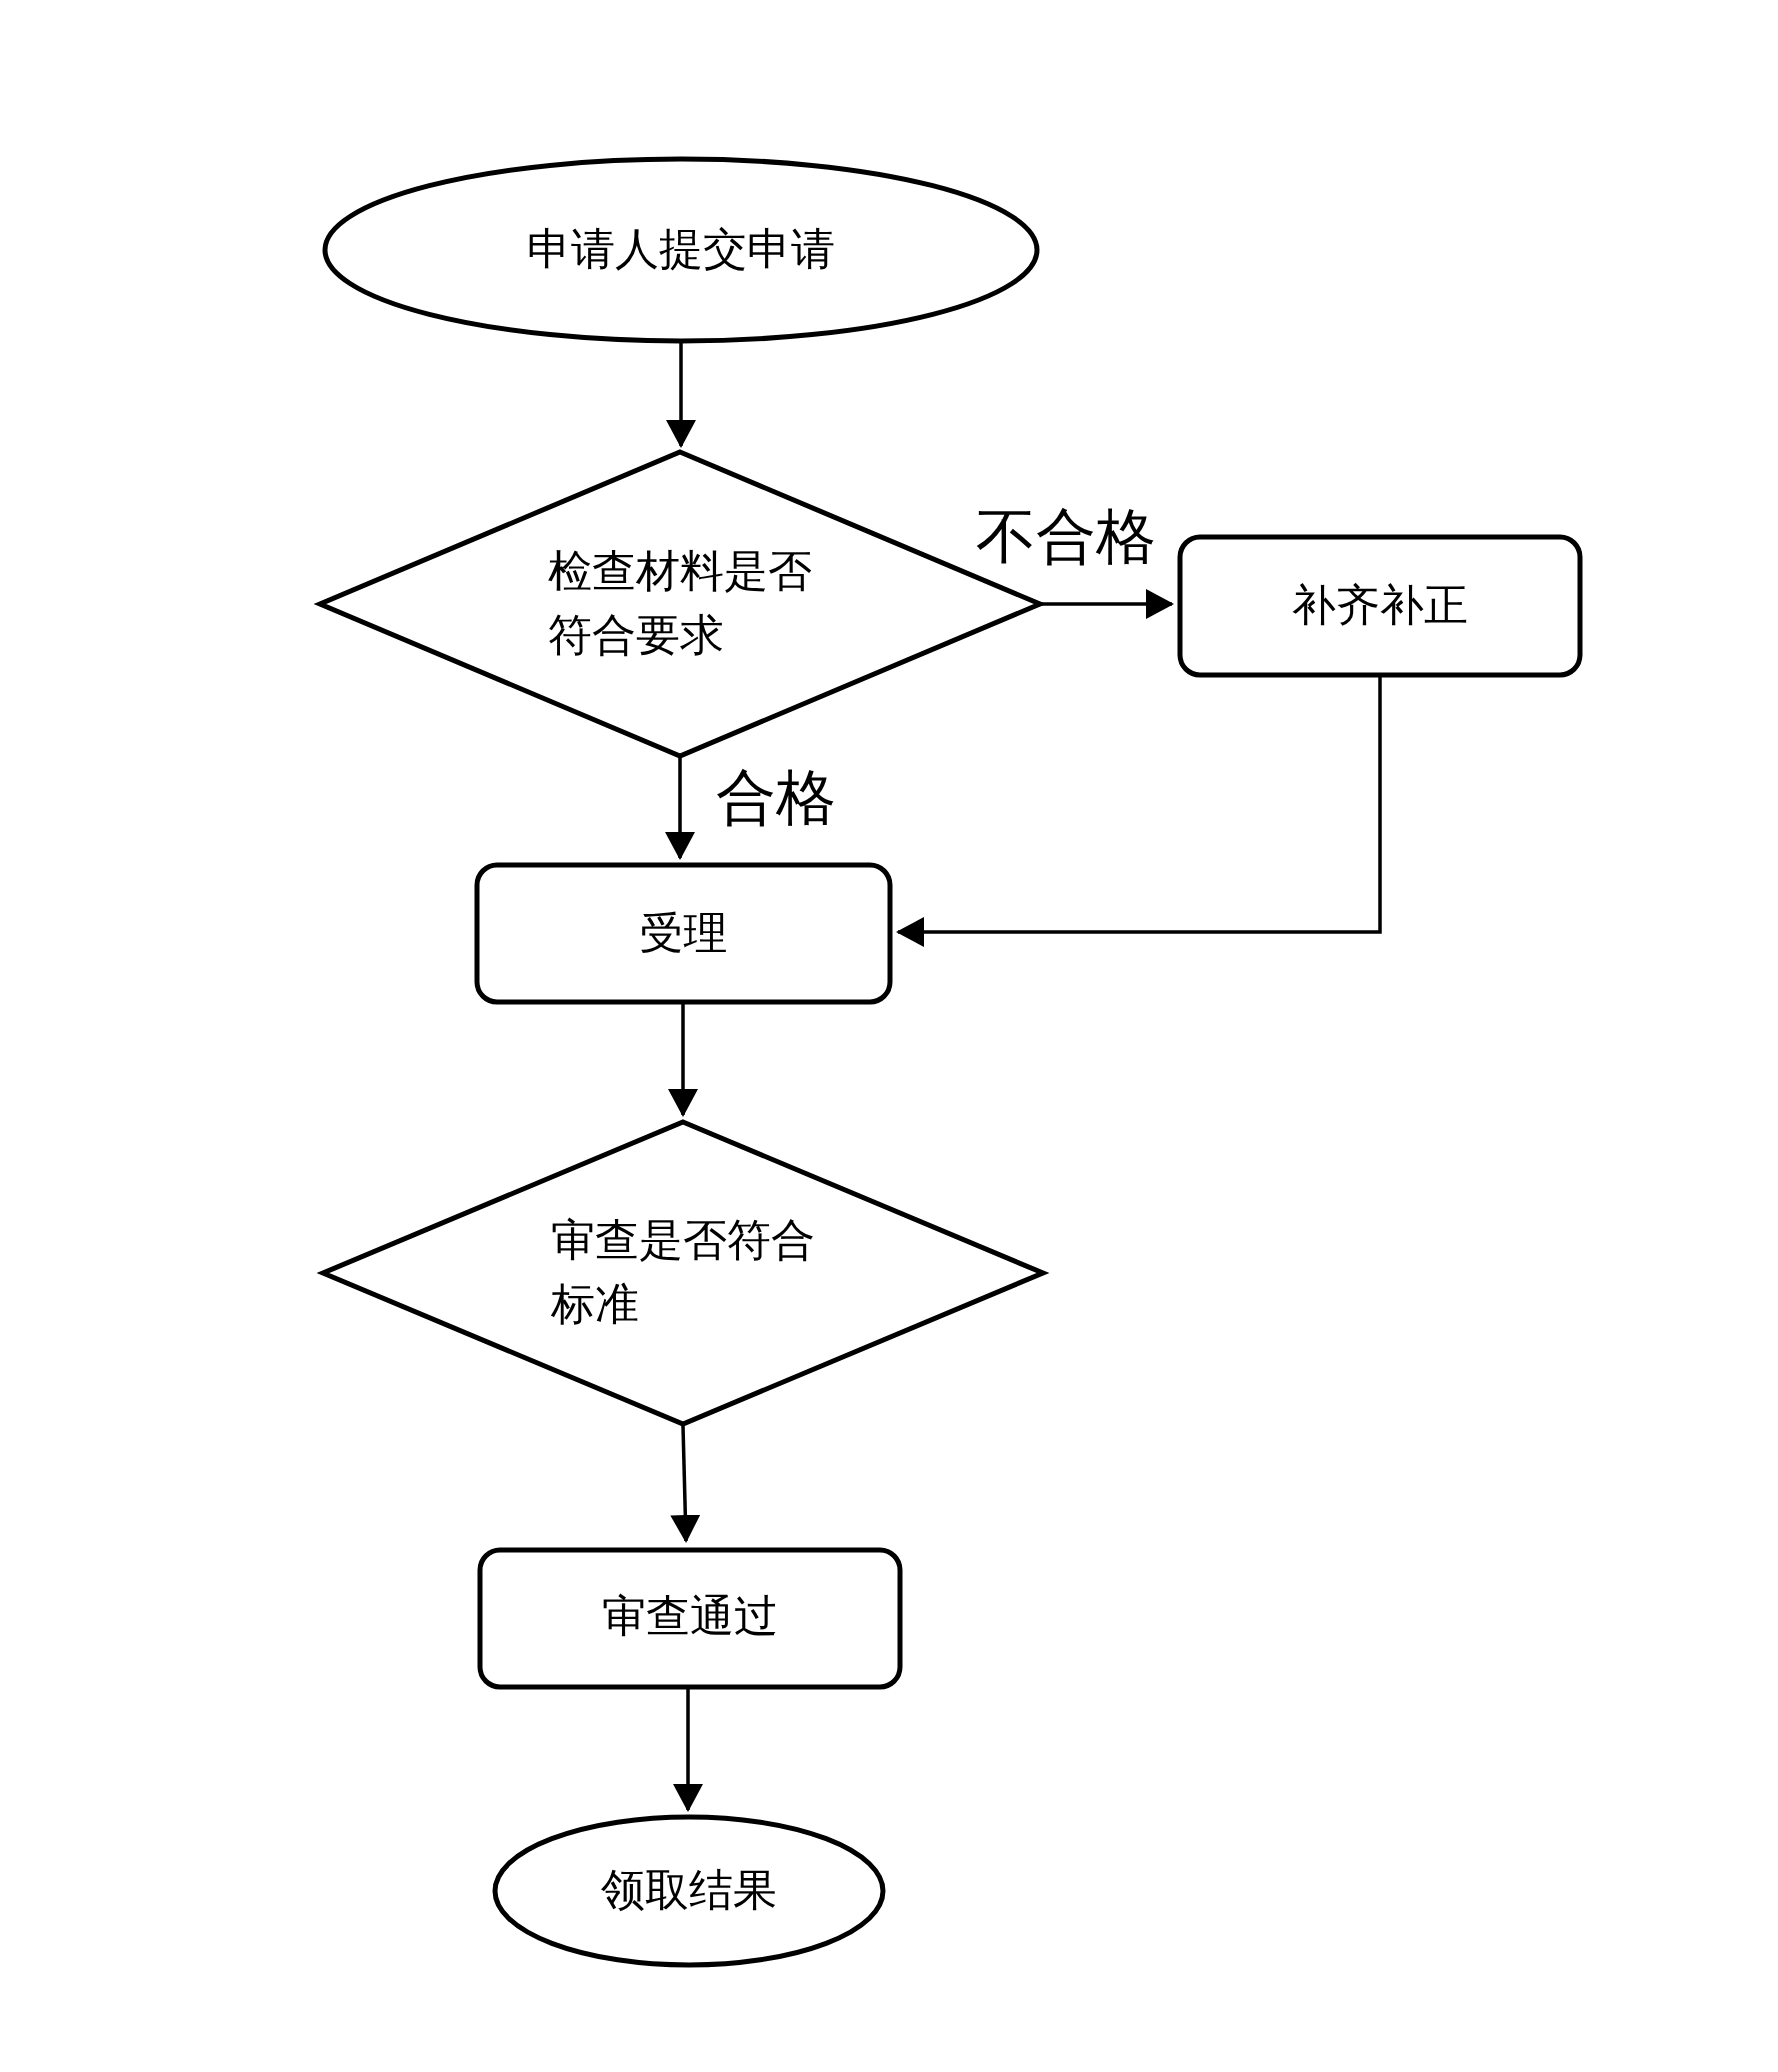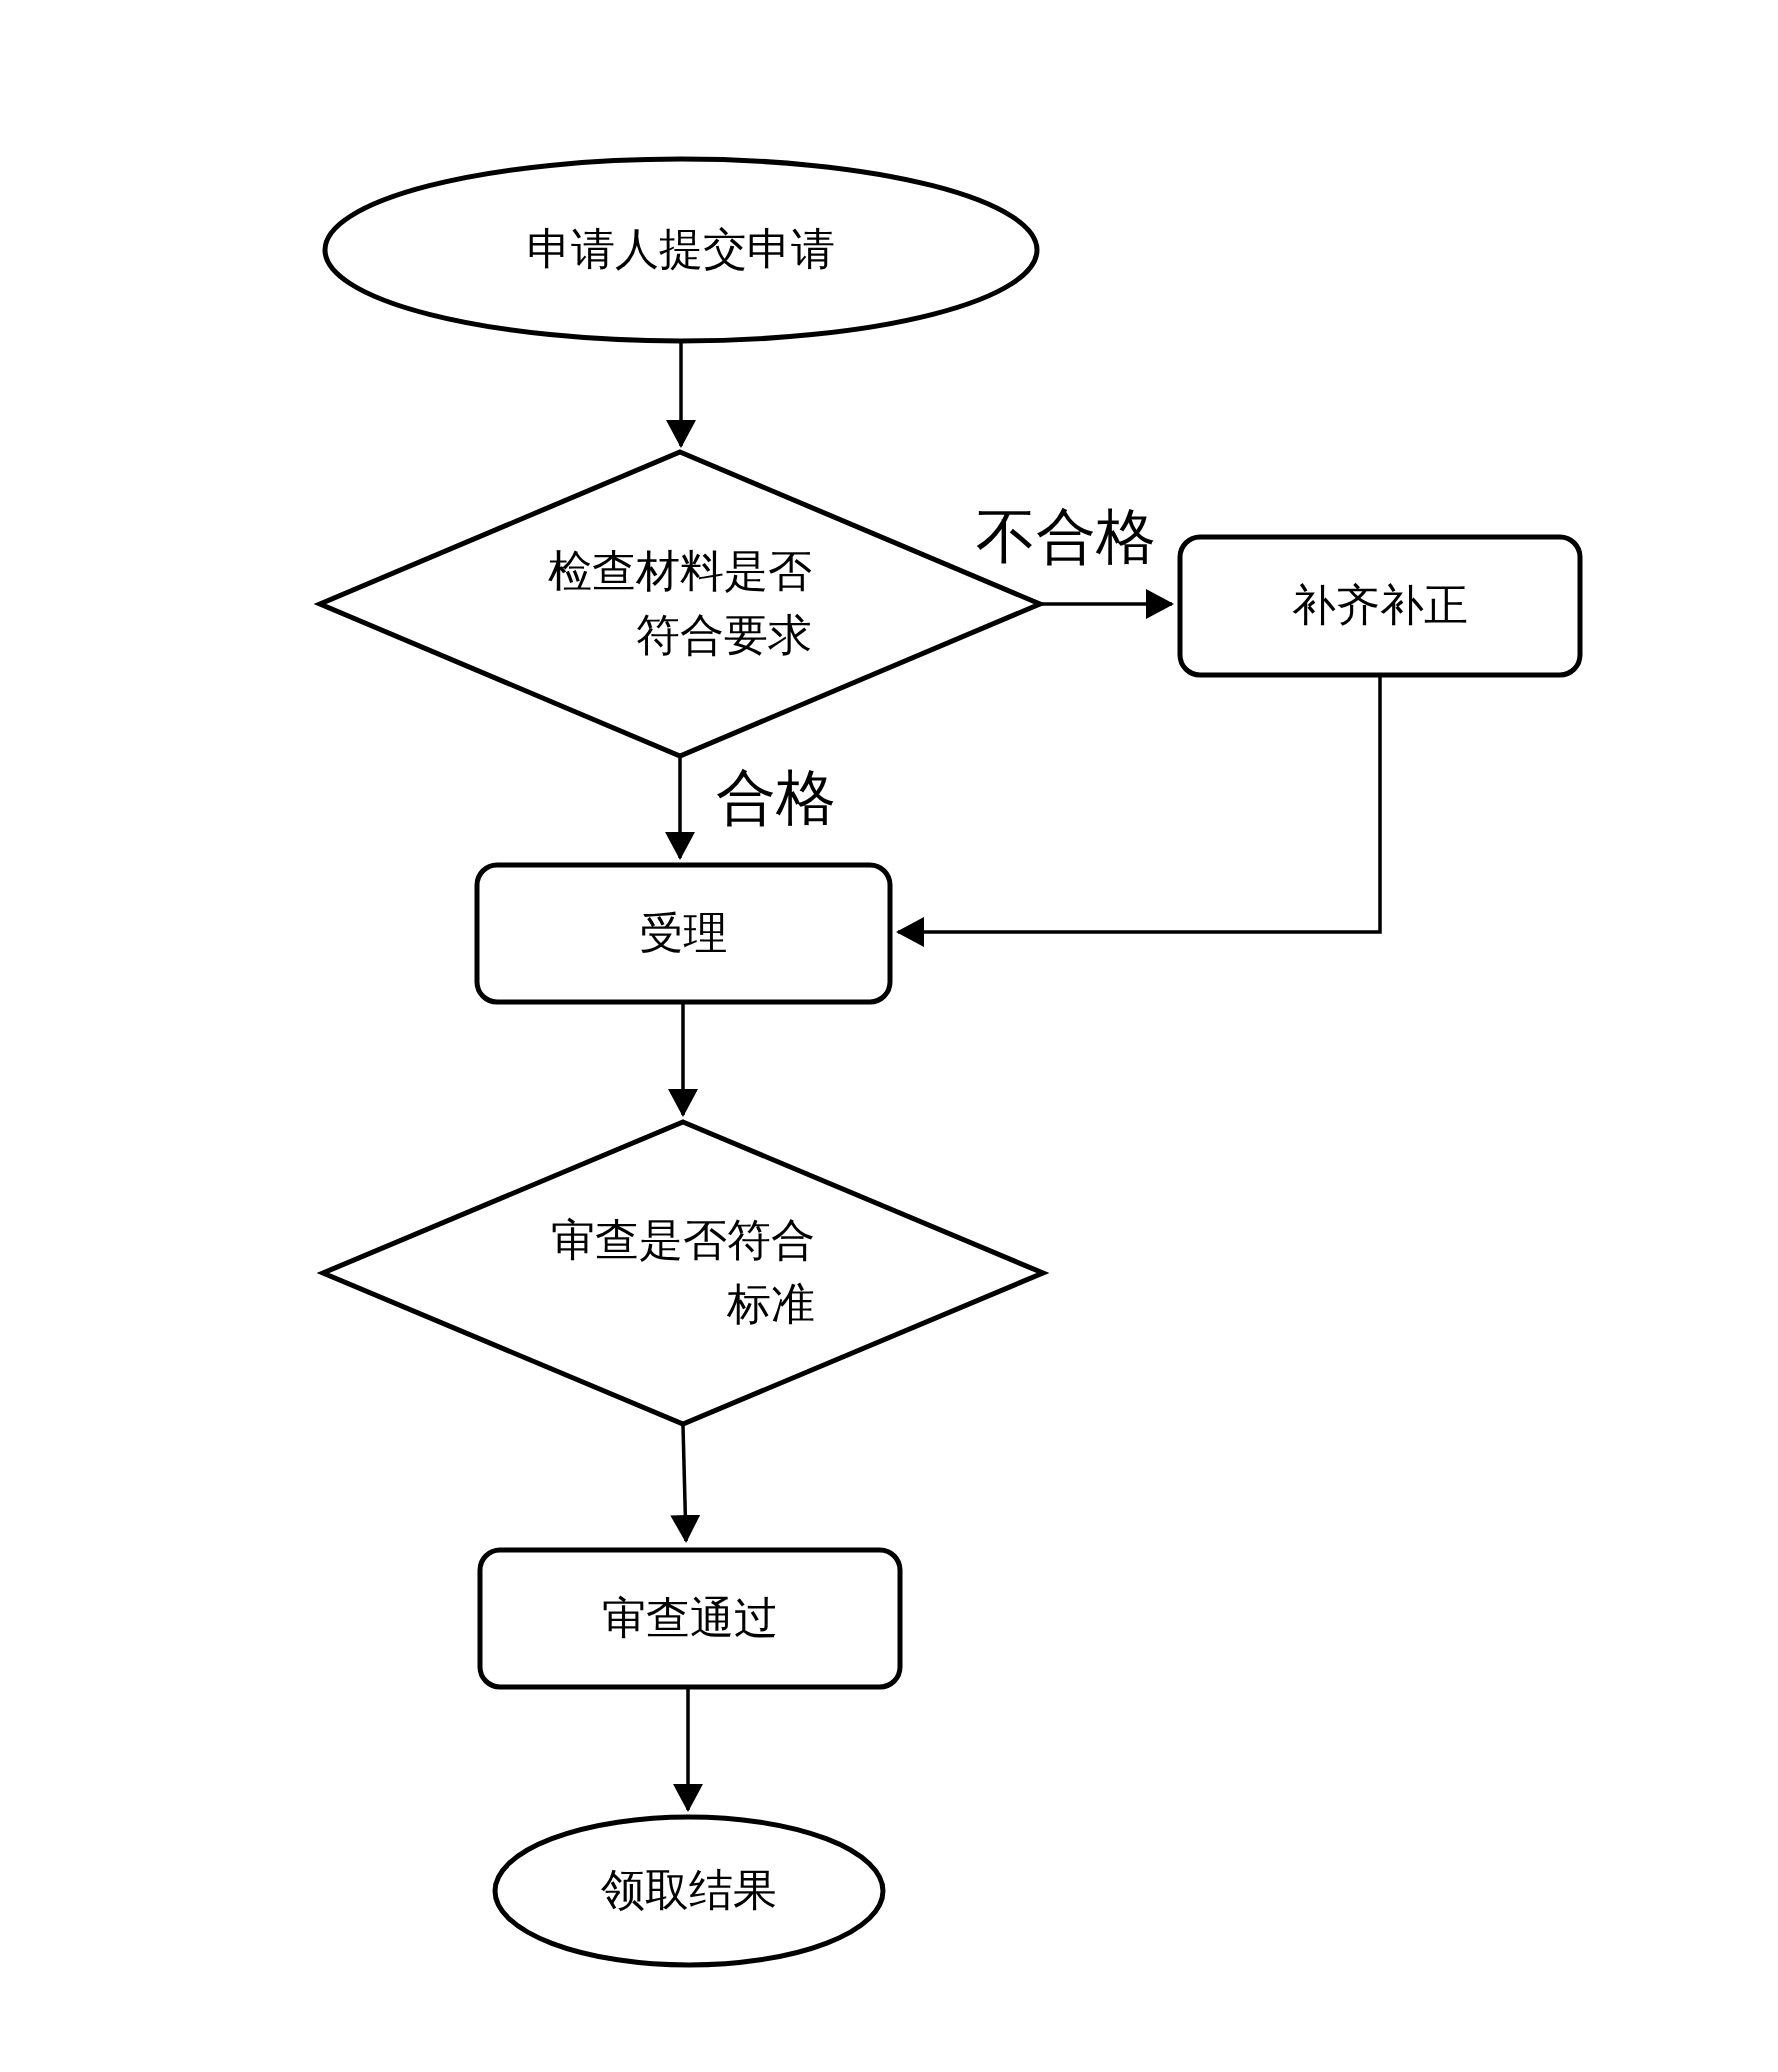--- a/index.html
+++ b/index.html
@@ -31,21 +31,21 @@
   .edge {
     fill: none;
     stroke: #000000;
     stroke-width: 3.5;
   }
   .node-label {
     position: absolute;
     display: flex;
     align-items: center;
     justify-content: center;
-    text-align: right;
+    text-align: left;
     font-size: 44px;
     line-height: 64px;
     white-space: pre-line;
     color: #000000;
   }
   .edge-label {
     position: absolute;
     transform: translate(-50%, -50%);
     font-size: 60px;
     line-height: 1;
@@ -87,21 +87,21 @@
   <div class="node-label" style="left:320px; top:452px; width:720px; height:304px;">检查材料是否
 符合要求</div>
 
   <div class="node-label" style="left:477px; top:865px; width:413px; height:137px;">受理</div>
 
   <div class="node-label" style="left:1180px; top:537px; width:400px; height:138px;">补齐补正</div>
 
   <div class="node-label" style="left:323px; top:1122px; width:720px; height:302px;">审查是否符合
 标准</div>
 
-  <div class="node-label" style="left:480px; top:1550px; width:420px; height:137px;">审查通过</div>
+  <div class="node-label" style="left:480px; top:1550px; width:420px; height:137px;font-family:Liberation Mono, monospace;">审查通过</div>
 
   <div class="node-label" style="left:495px; top:1817px; width:388px; height:148px;">领取结果</div>
 
   <div class="edge-label" style="left:1066px; top:537px;">不合格</div>
 
   <div class="edge-label" style="left:776px; top:798px;">合格</div>
 
 </div>
 
 </body></html>

